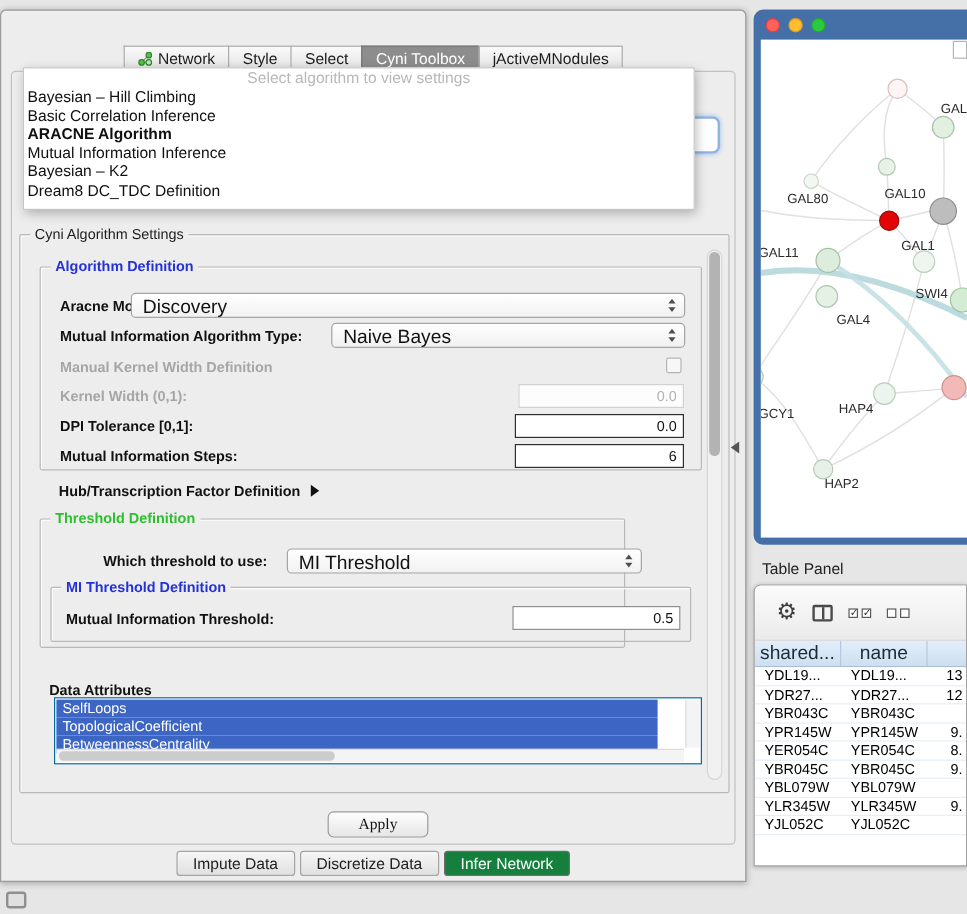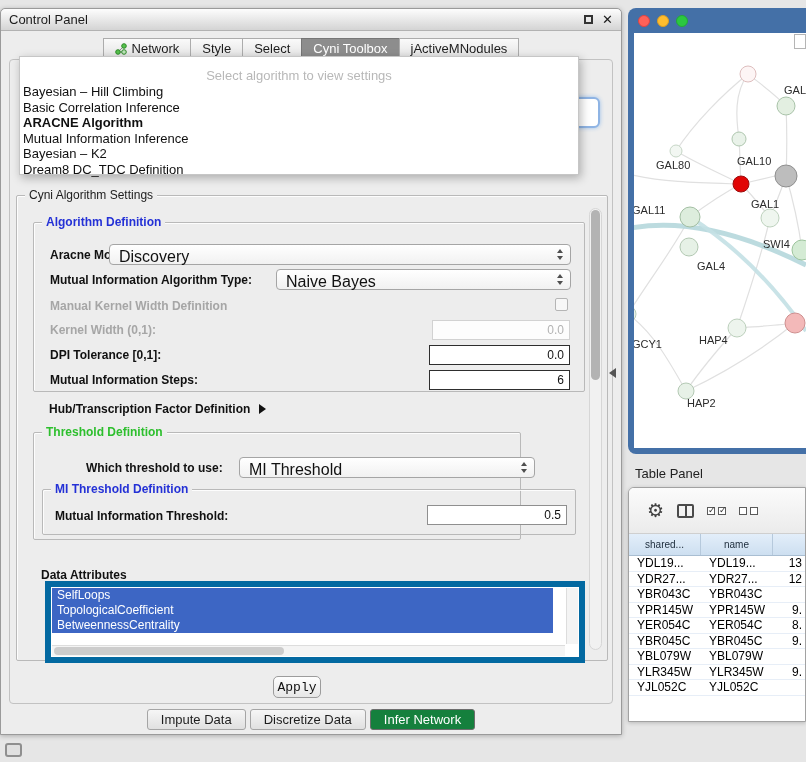--- a/index.html
+++ b/index.html
@@ -55,39 +55,39 @@
 
   .section-label{position:absolute;font-size:12px;font-weight:bold;color:#111;white-space:nowrap}
   .tri-right{display:inline-block;width:0;height:0;border-left:7px solid #111;
       border-top:5px solid transparent;border-bottom:5px solid transparent;margin-left:9px;vertical-align:-1px}
   .tri-down{display:inline-block;width:0;height:0;border-top:7px solid #111;
       border-left:5px solid transparent;border-right:5px solid transparent;margin-left:9px}
 
   .threshold{left:16px;top:236px;width:488px;height:108px}
   .migroup{left:8px;top:56px;width:534px;height:46px}
 
-  .listbox{position:absolute;left:28px;top:385px;width:540px;height:82px;background:#fff;border:6px solid #0369a1}
+  .listbox{position:absolute;left:28px;top:385px;width:540px;height:56px;background:#fff;border:1px solid #0369a1}
   .li{position:absolute;left:1px;width:501px;height:15px;line-height:15px;font-size:12px;padding-left:5px;
       color:#fff;background:#3d66c4;white-space:nowrap;overflow:hidden}
   .lv{position:absolute;right:1px;top:1px;width:12px;bottom:13px;background:#f4f4f4;border-left:1px solid #ddd}
   .hs{position:absolute;left:1px;right:14px;bottom:1px;height:11px;background:#f4f4f4;border-top:1px solid #ddd}
   .ht{position:absolute;left:2px;top:1px;width:230px;height:8px;background:#cccccc;border-radius:4px}
 
-  .apply{position:absolute;left:263px;top:616px;width:48px;height:22px;border:1px solid #9c9c9c;border-radius:5px;
-      background:linear-gradient(#fefefe,#e6e6e6);font-size:13px;color:#111;font-family:Liberation Mono, monospace}
+  .apply{position:absolute;left:263px;top:616px;width:84px;height:22px;border:1px solid #9c9c9c;border-radius:5px;
+      background:linear-gradient(#fefefe,#e6e6e6);font-size:13px;color:#111;font-family:Liberation Serif, serif}
 
   .tabs-bottom{position:absolute;left:0;top:700px;right:0;display:flex;justify-content:center;gap:4px}
   .btab{height:21px;line-height:19px;padding:0 13px;font-size:13px;color:#1d1d1d;
       background:linear-gradient(#f6f6f6,#e0e0e0);border:1px solid #a5a5a5;border-radius:3px}
   .btab.active{background:#15803d;color:#fff;border-color:#6d6d6d}
 
   .cfrag{position:absolute;left:566px;top:88px;width:33px;height:31px;background:#fff;
       border:2px solid #8fb4e4;border-radius:6px;box-shadow:0 0 4px #9cc0ea;z-index:10}
   .popup{position:absolute;left:18px;top:47px;width:560px;height:119px;background:#fff;
-      border:1px solid #c6c6c6;box-shadow:2px 3px 9px rgba(0,0,0,.28);z-index:50;padding-top:11px}
+      border:1px solid #c6c6c6;box-shadow:2px 3px 9px rgba(0,0,0,.28);z-index:50;padding-top:0}
   .popup .ph{height:16px;line-height:16px;text-align:center;color:#b8b8b8;font-size:13px}
   .popup .it{height:15.5px;line-height:15.5px;font-size:13px;color:#101010;padding-left:3px;white-space:nowrap}
   .popup .it.sel{font-weight:bold}
 
   
   .netwin{position:absolute;left:628px;top:8px;width:178px;height:446px;background:#4470a7;border-radius:8px 0 0 8px}
   .lights{position:absolute;left:10px;top:7px;display:flex;gap:7px}
   .light{width:12px;height:12px;border-radius:50%}
   .light.red{background:#ff6158;border:1px solid #df4343}
   .light.yellow{background:#ffbd2f;border:1px solid #dd9f23}
@@ -103,46 +103,39 @@
   .tp-toolbar{position:absolute;left:0;top:0;right:0;height:46px;background:linear-gradient(#fbfbfb,#ebebeb);
       border-bottom:1px solid #cfcfcf;display:flex;align-items:center;gap:13px;padding-left:18px}
   .gear{font-size:19px;color:#3f3f3f;line-height:19px}
   .col-icon{width:17px;height:14px;border:2px solid #4a4a4a;border-radius:2px;position:relative;display:inline-block}
   .col-icon i{position:absolute;left:6px;top:0;bottom:0;width:2px;background:#4a4a4a}
   .chk-group{display:inline-flex;gap:3px}
   .mini{width:8px;height:8px;border:1px solid #5a5a5a;display:inline-block;position:relative;background:#fff}
   .mini.c:after{content:"✓";position:absolute;left:0;top:-3px;font-size:9px;color:#333}
   .tp-head{position:absolute;left:0;top:46px;right:0;height:22px;background:linear-gradient(#e3eefa,#cddff0);
       border-bottom:1px solid #a9bed2;display:flex}
-  .th{width:72px;line-height:21px;text-align:center;font-size:10px;color:#1c2b3a;border-right:1px solid #b6c9dc;
+  .th{width:72px;line-height:21px;text-align:center;font-size:16px;color:#1c2b3a;border-right:1px solid #b6c9dc;
       white-space:nowrap;overflow:hidden}
   .th.th3{flex:1;border-right:none}
   .tp-body{position:absolute;left:0;top:68px;right:0;bottom:0;background:#fff}
   .tr{display:flex;height:15.5px;border-bottom:1px solid #e7eef7}
   .td{width:72px;font-size:12px;line-height:15px;padding-left:8px;color:#000;white-space:nowrap;overflow:hidden}
   .td.n{width:auto;flex:1;text-align:right;padding-right:3px;padding-left:0}
 
   .mini-win{position:absolute;left:5px;top:743px;width:17px;height:14px;border:2px solid #8f8f8f;
       border-radius:3px;background:#e0e0e0}
   .rs{position:absolute;left:609px;top:368px;width:0;height:0;border-top:5px solid transparent;
       border-bottom:5px solid transparent;border-right:7px solid #555}
 </style>
 </head>
 <body>
 
 <div id="app">
 
   <section class="cp">
-    <header class="cp-titlebar">
-      <span class="cp-title">Control Panel</span>
-      <span class="cp-btns">
-        <span class="cp-min"></span>
-        <span class="cp-close">✕</span>
-      </span>
-    </header>
 
     <nav class="tabs-top">
       <div class="tab">
         <svg class="net-icon" viewBox="0 0 12 12" width="12" height="12">
           <line x1="3" y1="9" x2="9" y2="3" stroke="#8a8a8a" stroke-width="1"></line>
           <line x1="3" y1="9" x2="9" y2="9" stroke="#8a8a8a" stroke-width="1"></line>
           <circle cx="3" cy="9" r="2.3" fill="#57c24e" stroke="#2e8a28"></circle>
           <circle cx="9" cy="3" r="2.3" fill="#57c24e" stroke="#2e8a28"></circle>
           <circle cx="9" cy="9" r="2.3" fill="#bde4ba" stroke="#2e8a28"></circle>
         </svg>

